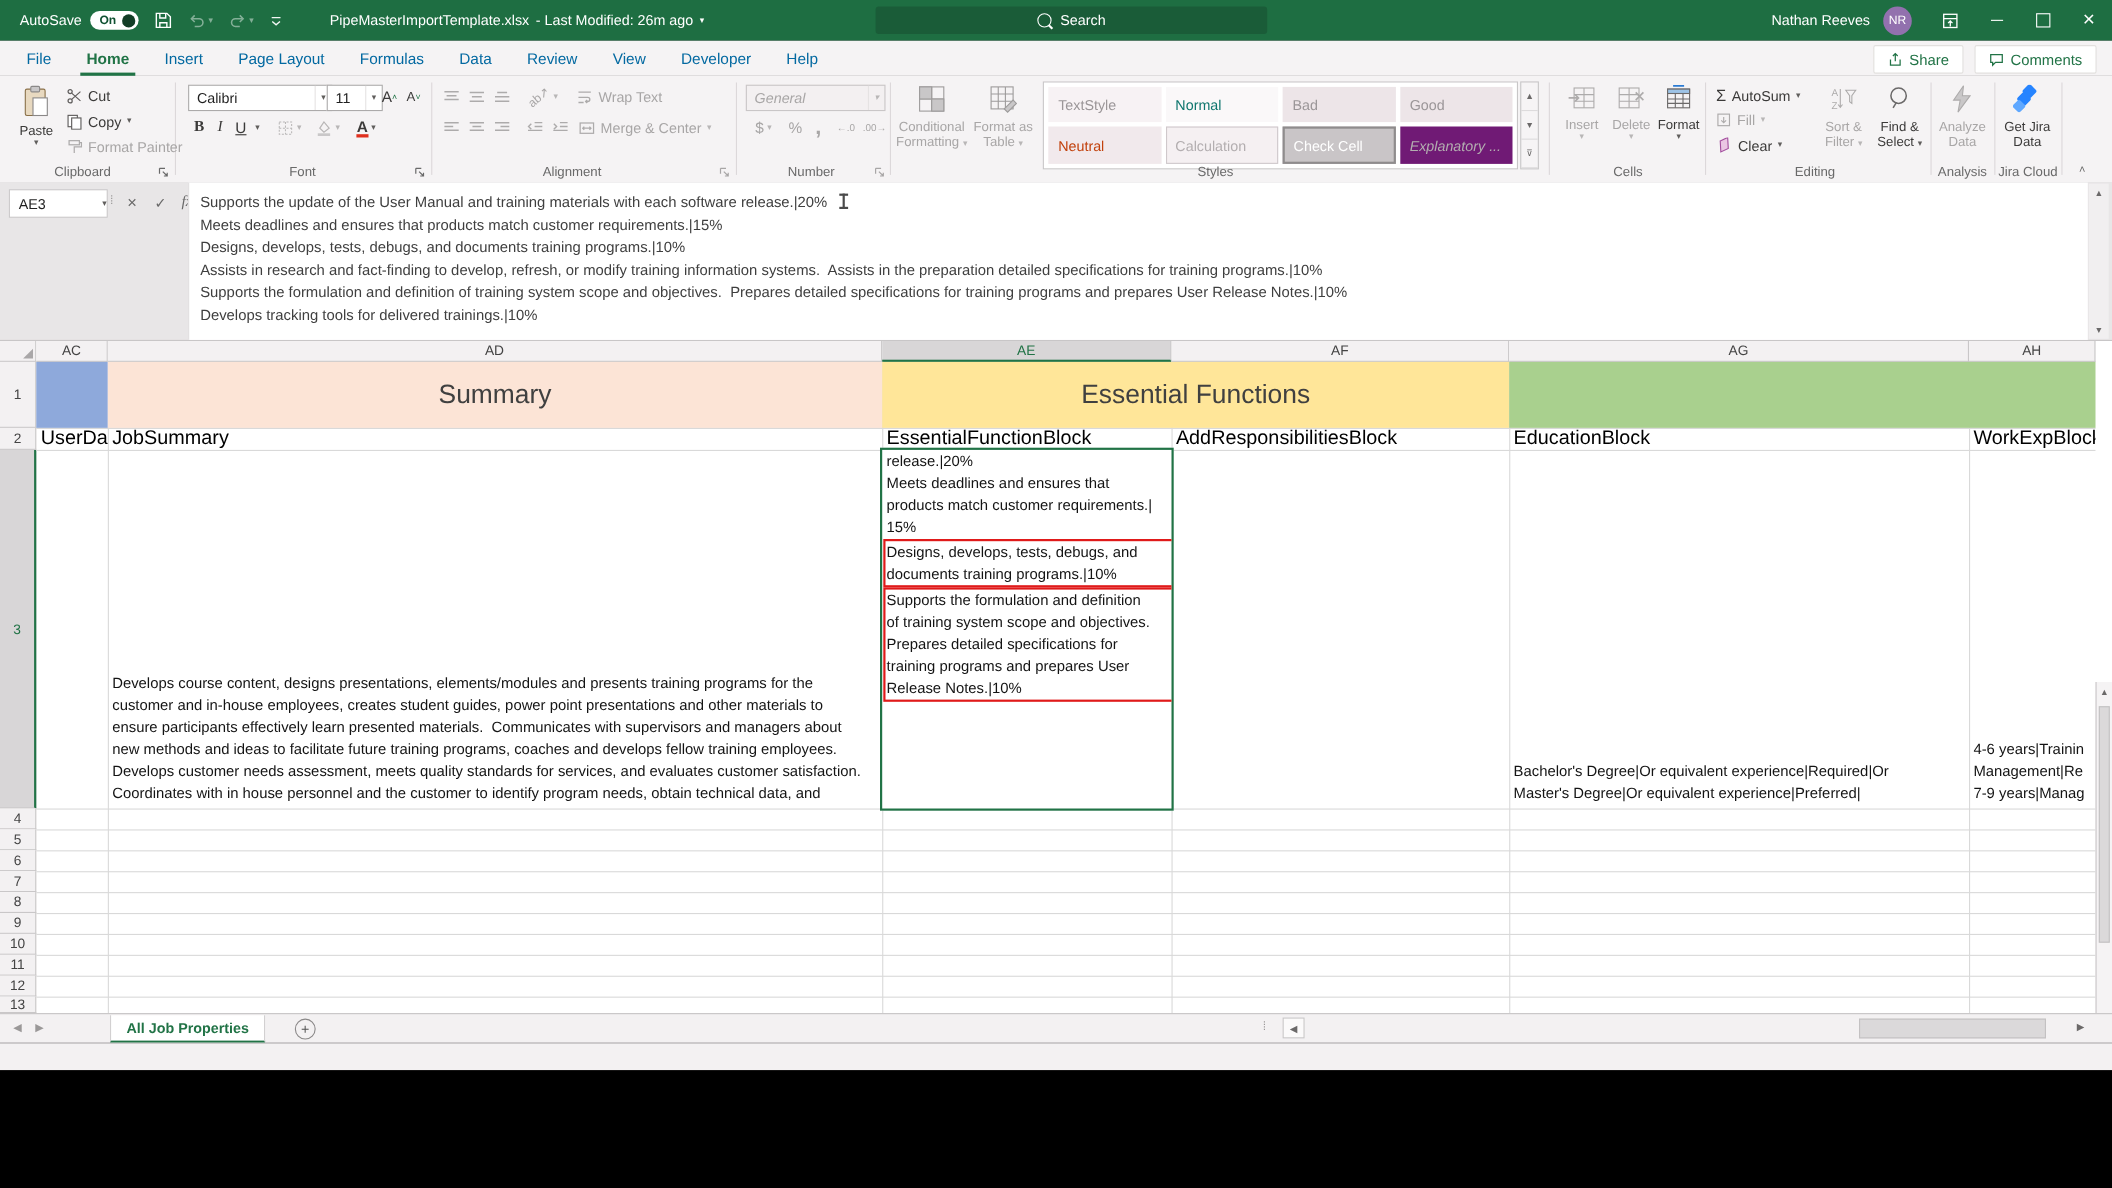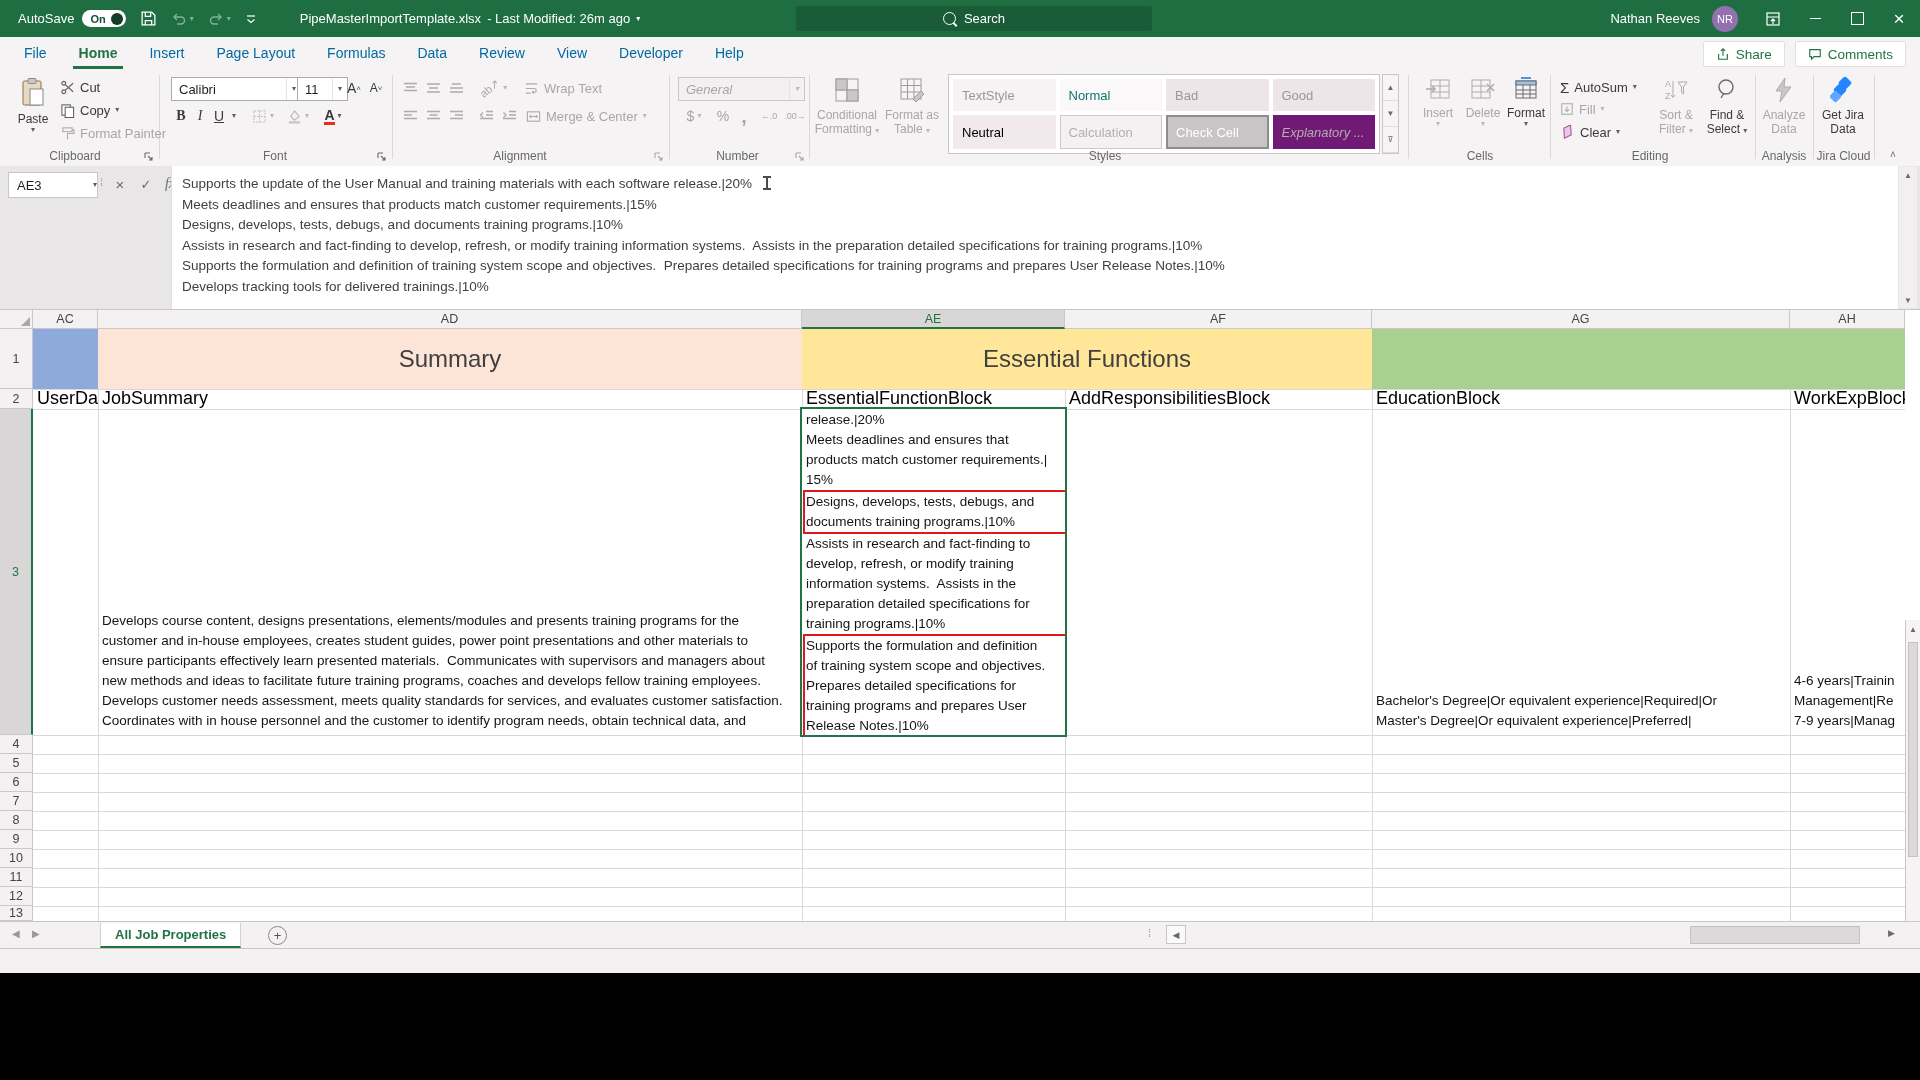--- a/index.html
+++ b/index.html
@@ -56,21 +56,21 @@
   .glyphbtn{position:absolute;display:flex;align-items:center;justify-content:center;height:22px;font-size:14px;color:#3b3a39;}
   .glyphbtn.dis{color:#A8A6A6;}
   .ucolor{border-bottom:3.5px solid #E0301E;line-height:1;padding-bottom:0px;font-weight:bold;}
   .gallery{position:absolute;left:948px;top:5px;width:432px;height:80px;background:#fff;border:1px solid #C8C6C7;
            display:grid;grid-template-columns:repeat(4,1fr);gap:4px;padding:4px;box-sizing:border-box;}
   .gitem{display:flex;align-items:center;padding-left:8px;font-size:13px;border:1px solid transparent;}
   .st-textstyle{background:#F7F2F4;color:#9b9698;}
   .st-normal{background:#FAF8F9;color:#0f766e;}
   .st-bad{background:#EDE5E8;color:#9b9698;}
   .st-good{background:#EDE5E8;color:#9b9698;}
-  .st-neutral{background:#F1E9EC;color:#000000;}
+  .st-neutral{background:#F1E9EC;color:#c2410c;}
   .st-calc{background:#F5F0F2;color:#b3aeb0;border:1px solid #CFC8CB;}
   .st-check{background:#C9C5C7;color:#fff;border:2px solid #8f8c8d;}
   .st-expl{background:#701a75;color:#b3aeb0;font-style:italic;}
   .galscroll{position:absolute;left:1382px;top:5px;width:17px;height:80px;border:1px solid #C8C6C7;background:#F6F4F5;
              box-sizing:border-box;display:flex;flex-direction:column;}
   .galscroll div{flex:1;display:flex;align-items:center;justify-content:center;font-size:8px;color:#6b6969;border-bottom:1px solid #DDDBDC;}
   
   .fregion{position:absolute;left:0;top:166px;width:1920px;height:144px;background:#E8E6E7;border-bottom:1px solid #C8C6C7;box-sizing:border-box;}
   .namebox{position:absolute;left:8px;top:6px;width:88px;height:24px;background:#fff;border:1px solid #C8C6C7;
            display:flex;align-items:center;font-size:13px;color:#1f1f1f;}
@@ -674,27 +674,20 @@
           <div class="seg">
             <div class="cline">release.|20%</div>
             <div class="cline">Meets deadlines and ensures that</div>
             <div class="cline">products match customer requirements.|</div>
             <div class="cline">15%</div>
           </div>
           <div class="seg boxed">
             <div class="cline">Designs, develops, tests, debugs, and</div>
             <div class="cline">documents training programs.|10%</div>
           </div>
-          <div class="seg">
-            <div class="cline">Assists in research and fact-finding to</div>
-            <div class="cline">develop, refresh, or modify training</div>
-            <div class="cline">information systems.  Assists in the</div>
-            <div class="cline">preparation detailed specifications for</div>
-            <div class="cline">training programs.|10%</div>
-          </div>
           <div class="seg boxed">
             <div class="cline">Supports the formulation and definition</div>
             <div class="cline">of training system scope and objectives.</div>
             <div class="cline">Prepares detailed specifications for</div>
             <div class="cline">training programs and prepares User</div>
             <div class="cline">Release Notes.|10%</div>
           </div>
         </div>
         <div style="position: absolute; left: 1376px; top: 99px; width: 414px; height: 326px; overflow: hidden;">
           <div class="bottom-anch">

